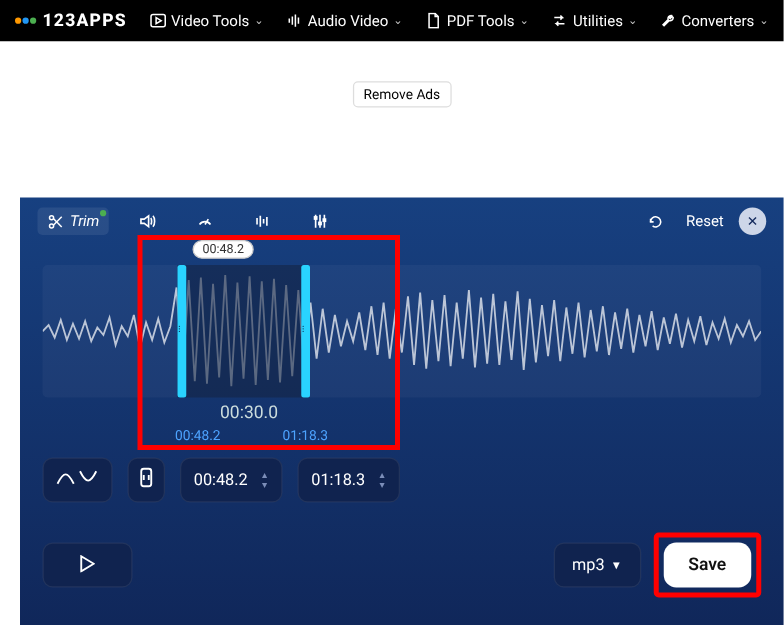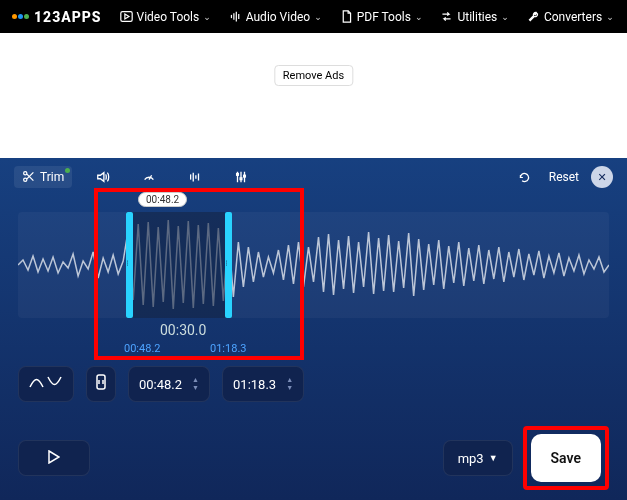--- a/index.html
+++ b/index.html
@@ -1,35 +1,35 @@
 <!DOCTYPE html>
 <html><head>
 <meta charset="utf-8">
 <style>
   * { margin: 0; padding: 0; box-sizing: border-box; font-family: -apple-system, BlinkMacSystemFont, "Segoe UI", Roboto, sans-serif; }
   body { background: #fff; width: 627px; height: 500px; overflow: hidden; }
 
   
-  .nav { background: #000; height: 33px; display: flex; align-items: center; padding: 0 12px; gap: 18px; color: #fff; font-size: 12px; }
+  .nav { background: #000; height: 33px; display: flex; align-items: center; padding: 0 12px; gap: 18px; color: #fff; font-size: 12px; justify-content: space-between; }
   .logo { display: flex; align-items: center; gap: 3px; font-weight: 800; letter-spacing: 1px; font-size: 14px; }
   .logo-dots { display: flex; gap: 1px; margin-right: 2px; }
   .dot { width: 5px; height: 5px; border-radius: 50%; }
   .d1 { background:#ff9800; } .d2{background:#2196f3;} .d3{background:#4caf50;}
   .nav-item { display: flex; align-items: center; gap: 4px; cursor: pointer; white-space: nowrap; }
   .nav-icon { display: inline-flex; }
   .chev { font-size: 9px; opacity: .8; }
 
-  .content { position: relative; height: 467px; }
+  .content { position: relative; height: 467px; margin-left: 16px; }
 
   .remove-ads { position: absolute; top: 32px; left: 50%; transform: translateX(-50%); background: #fff; border: 1px solid #ddd; border-radius: 4px; font-size: 11px; padding: 3px 8px; cursor: pointer; }
 
   .editor { position: absolute; left: 0; right: 0; bottom: 0; height: 342px; background: linear-gradient(#174080,#10275a); color: #fff; }
 
   .toolbar { display: flex; align-items: center; padding: 8px 14px 6px; gap: 16px; }
-  .tool-btn { display: flex; align-items: flex-start; gap: 5px; font-size: 12px; padding: 4px 8px; border-radius: 4px; cursor: pointer; }
+  .tool-btn { display: flex; align-items: flex-end; gap: 5px; font-size: 12px; padding: 4px 8px; border-radius: 4px; cursor: pointer; font-style: italic; }
   .tool-btn.active { background: rgba(255,255,255,.08); position: relative; }
   .tool-btn.active::after { content:""; width:5px; height:5px; background:#4caf50; border-radius:50%; position:absolute; top:2px; right:2px; }
   .tool-icon { display:inline-flex; }
   .toolbar-right { margin-left: auto; display: flex; align-items: center; gap: 12px; }
   .reset { display:flex; gap:18px; align-items:center; font-size:12px; cursor:pointer; }
   .close-btn { width:22px; height:22px; border-radius:50%; background:#cdd6e8; color:#10275a; display:flex; align-items:center; justify-content:center; cursor:pointer; font-size:11px; }
 
   .wave-area { position: relative; margin: 0 18px; height: 158px; }
   .highlight-box { position:absolute; border:4px solid #ff0000; left:76px; top:-6px; width:210px; height:172px; z-index:5; pointer-events:none; }
   .wave-track { position:absolute; left:0; right:0; top:18px; height:106px; background:rgba(255,255,255,.04); border-radius:4px; overflow:hidden; }
@@ -50,21 +50,21 @@
   .cut-mode { width:30px; justify-content:center; cursor:pointer; }
   .time-input { padding:0 10px; font-size:13px; gap:6px; }
   .spin { display:inline-flex; flex-direction:column; font-size:7px; color:#7b8db8; margin-left:4px; }
   .spin span{cursor:pointer;}
 
   .bottom { padding: 10px 18px 18px; display:flex; align-items:center; gap:10px; }
   .play { width:72px; height:36px; justify-content:center; cursor:pointer; }
   .spacer { flex:1; }
   .fmt { padding:0 14px; font-size:13px; cursor:pointer; gap:5px; }
   .save-wrap { border:4px solid #ff0000; padding:4px; border-radius:4px; }
-  .save-btn { background:#fff; color:#111; height:48px; border-radius:10px; padding:0 20px; font-size:14px; font-weight:600; display:flex; align-items:center; cursor:pointer; }
+  .save-btn { background:#fff; color:#111; height:36px; border-radius:10px; padding:0 20px; font-size:14px; font-weight:600; display:flex; align-items:center; cursor:pointer; }
 
   svg line,svg path,svg rect,svg polyline,svg circle{stroke:currentColor;fill:none;stroke-width:1.5;}
 </style>
 </head>
 <body>
 
 <div class="nav">
   <div class="logo">
     <span class="logo-dots">
       <span class="dot d1"></span>

